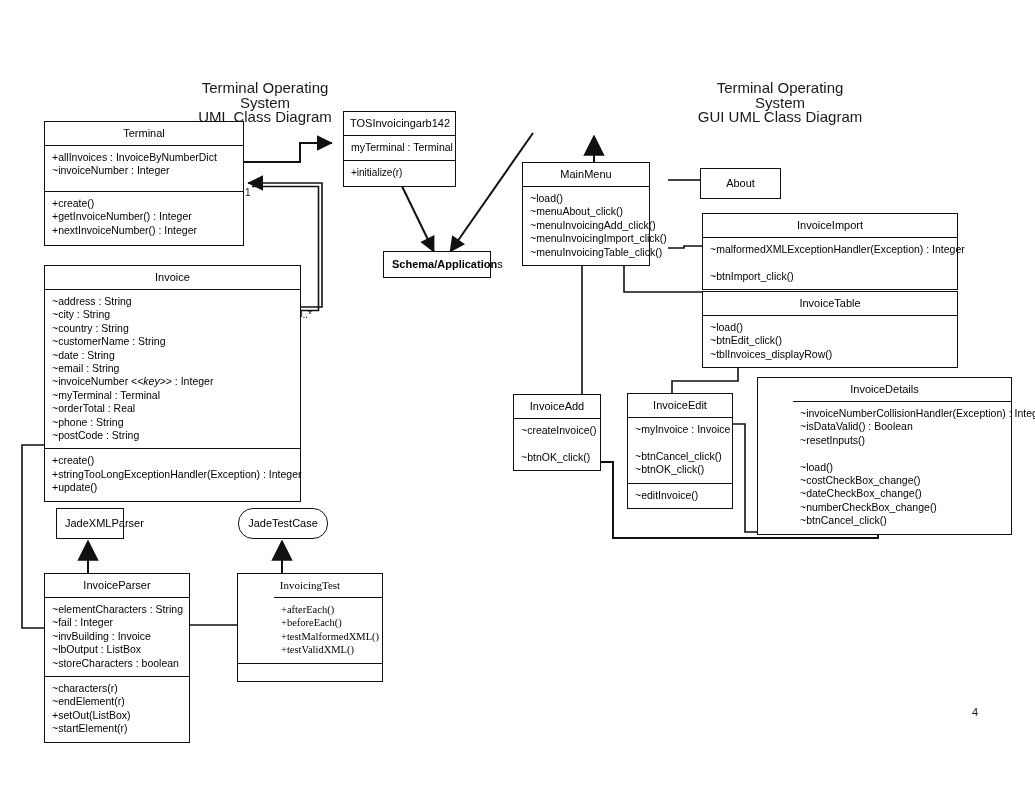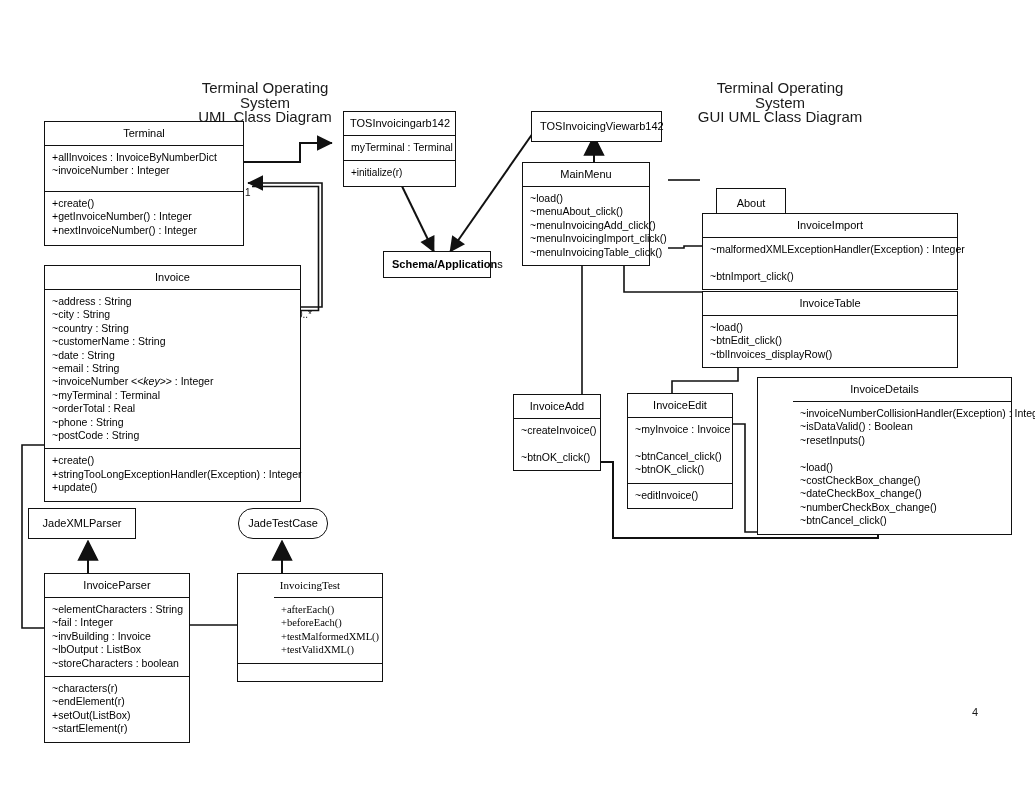--- a/index.html
+++ b/index.html
@@ -180,34 +180,31 @@
   <div class="umlbox" style="left:343px; top:111px; width:113px;">
     <div class="uml-name">TOSInvoicingarb142</div>
     <div class="uml-compartment" style="font-size:10.5px;">myTerminal : Terminal</div>
     <div class="uml-compartment" style="font-size:10px;">+initialize(r)</div>
   </div>
 
   <div class="umlbox bold-name" style="left:383px; top:251px; width:108px;">
     <div class="uml-name"><span>Schema/Application</span><span class="tail">s</span></div>
   </div>
 
-  <div class="umlbox plain" style="left:531px; top:111px; width:131px;">
-    <div class="uml-name">TOSInvoicingViewarb142</div>
-  </div>
 
   <div class="umlbox" style="left:522px; top:162px; width:128px;">
     <div class="uml-name">MainMenu</div>
     <div class="uml-compartment" style="min-height:68px;">~load()
 ~menuAbout_click()
 ~menuInvoicingAdd_click()
 ~menuInvoicingImport_click()
 ~menuInvoicingTable_click()</div>
   </div>
 
-  <div class="umlbox plain" style="left:716px; top:168px; width:70px;margin-top:20px;">
+  <div class="umlbox plain" style="left:700px; top:168px; width:81px;">
     <div class="uml-name">About</div>
   </div>
 
   <div class="umlbox" style="left:702px; top:213px; width:256px;">
     <div class="uml-name">InvoiceImport</div>
     <div class="uml-compartment" style="min-height:48px;">~malformedXMLExceptionHandler(Exception) : Integer
 
 ~btnImport_click()</div>
   </div>
 
@@ -240,21 +237,21 @@
 ~isDataValid() : Boolean
 ~resetInputs()
 
 ~load()
 ~costCheckBox_change()
 ~dateCheckBox_change()
 ~numberCheckBox_change()
 ~btnCancel_click()</div>
   </div>
 
-  <div class="umlbox plain" style="left:28px; top:508px; width:108px;">
+  <div class="umlbox plain" style="left:56px; top:508px; width:68px;">
     <div class="uml-name">JadeXMLParser</div>
   </div>
 
   <div class="umlbox plain" style="left:238px; top:508px; width:90px;border-radius:15px;">
     <div class="uml-name">JadeTestCase</div>
   </div>
 
   <div class="umlbox" style="left:44px; top:573px; width:146px;">
     <div class="uml-name">InvoiceParser</div>
     <div class="uml-compartment" style="min-height:70px;">~elementCharacters : String

